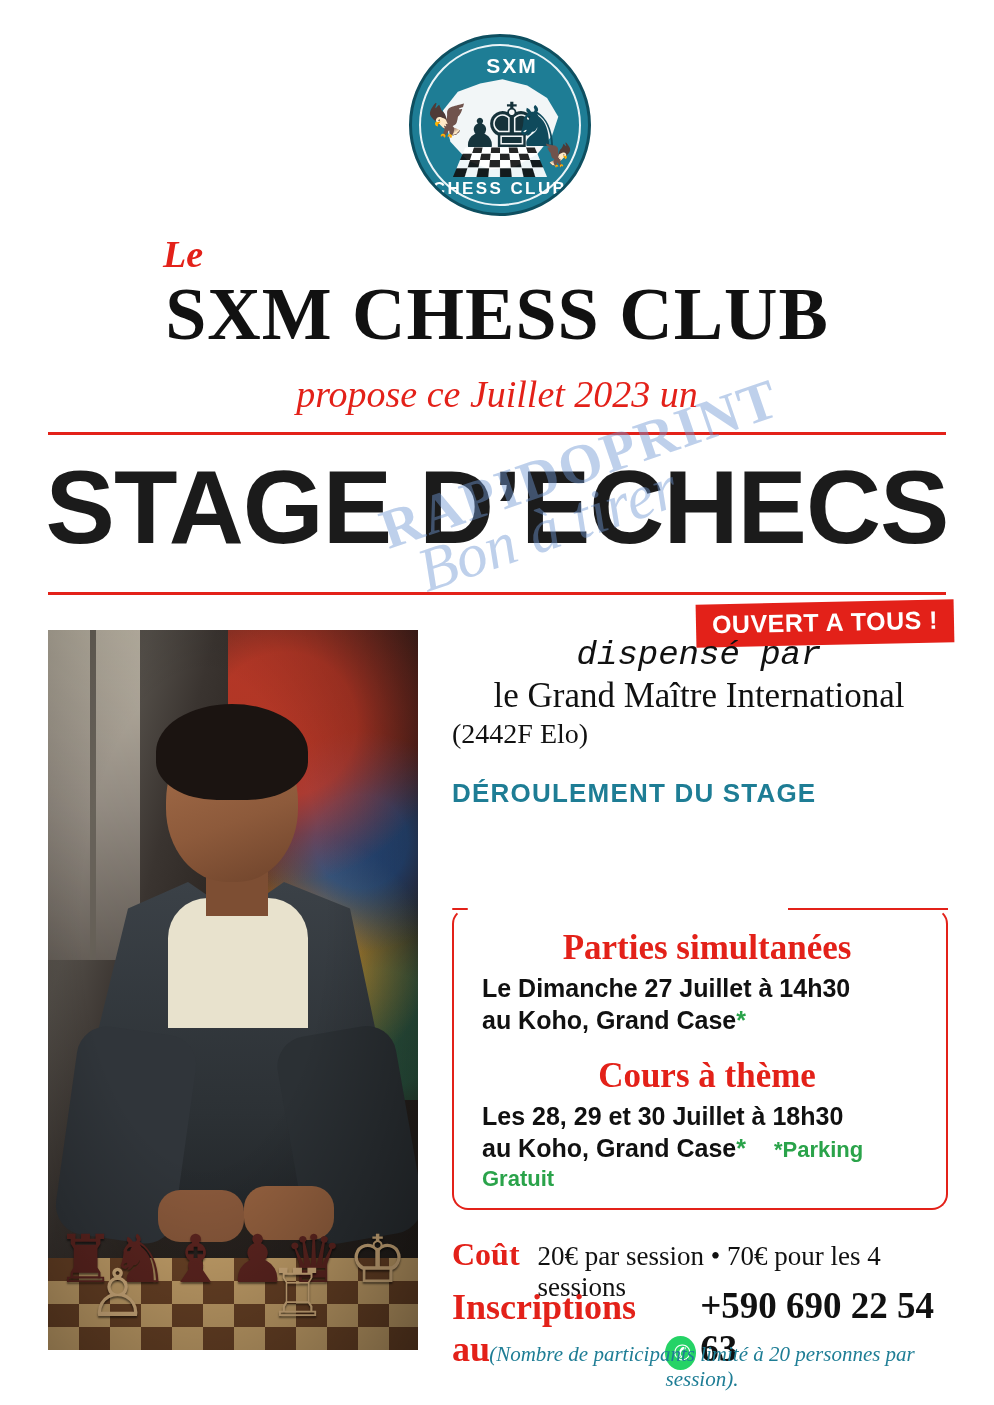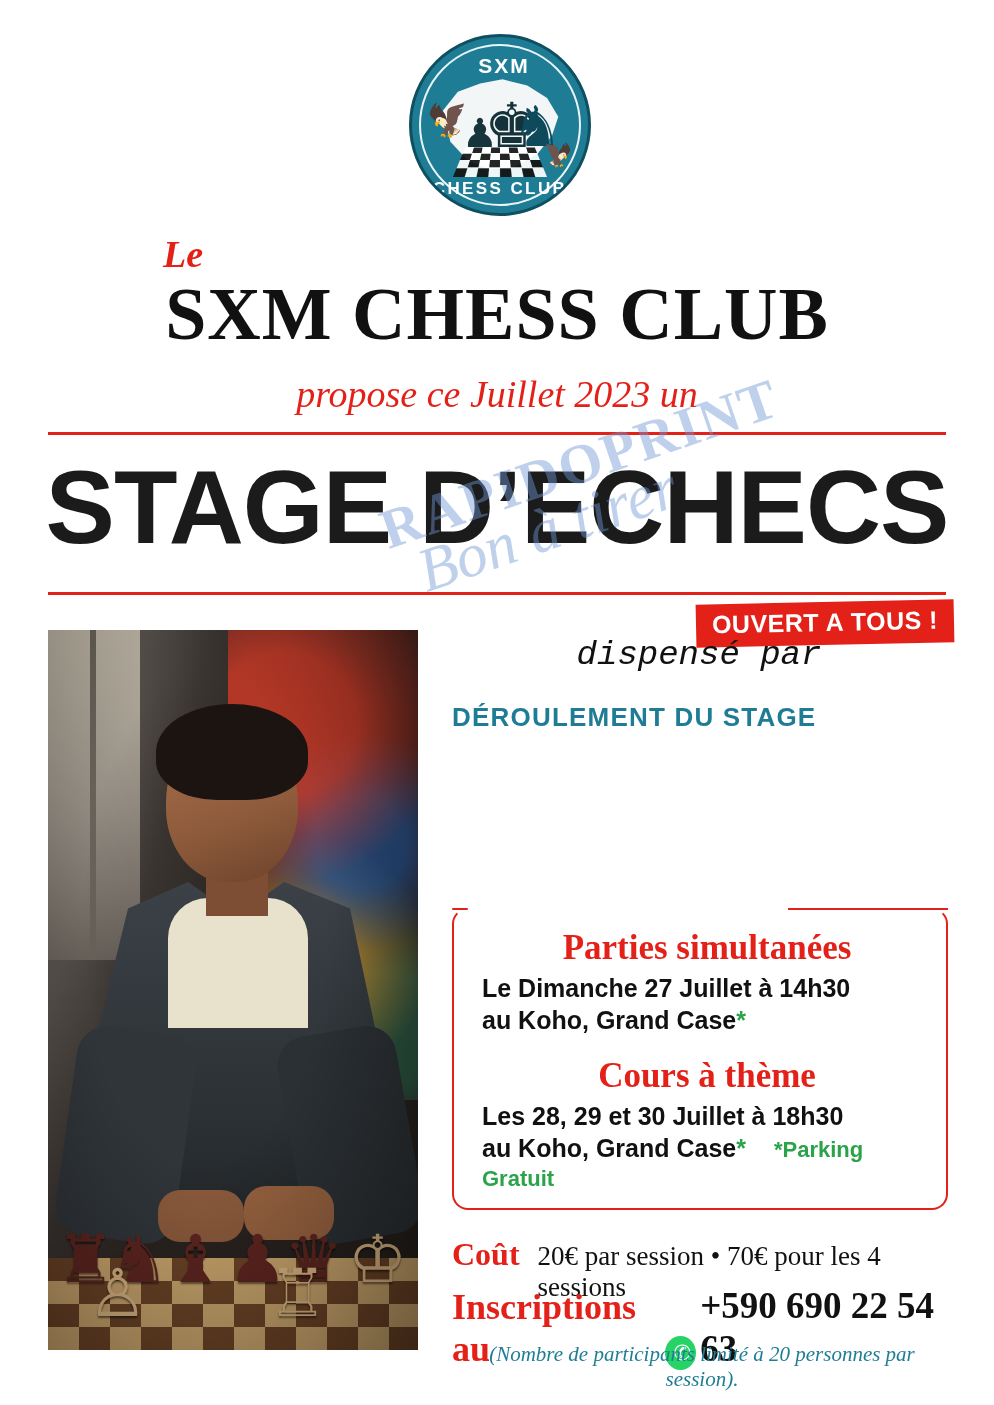--- a/index.html
+++ b/index.html
@@ -85,21 +85,21 @@
     position: absolute;
     right: 16px;
     top: 104px;
     font-size: 24px;
     color: #0c2a33;
     transform: scaleX(-1) rotate(-10deg);
   }
   .logo-text-top {
     position: absolute;
     top: 17px;
-    left: 4px;
+    left: 12px;
     width: 100%;
     text-align: center;
     color: #ffffff;
     font-weight: bold;
     font-size: 21px;
     letter-spacing: 2px;
   }
   .logo-text-bottom {
     position: absolute;
     bottom: 14px;
@@ -584,20 +584,22 @@
       <span style="left:236px;">♛</span>
       <span class="w" style="left:300px;">♔</span>
       <span class="w" style="left:40px;bottom:-34px;">♙</span>
       <span class="w" style="left:220px;bottom:-34px;">♖</span>
     </div>
     <div class="ph-shadow"></div>
   </div>
 
   <div class="right">
     <p class="dispense">dispensé par</p>
+    <p class="gm-line">le Grand Maître International</p>
+    <p class="elo">(2442F Elo)</p>
 
     <div class="section-head">DÉROULEMENT DU STAGE</div>
     <div class="program-box"></div>
 
     <div class="program-inner">
       <p class="prog-title">Parties simultanées</p>
       <p class="prog-line">Le Dimanche 27 Juillet à 14h30</p>
       <p class="prog-line">
         <span>au Koho, Grand Case</span><span class="star">*</span>
       </p>

